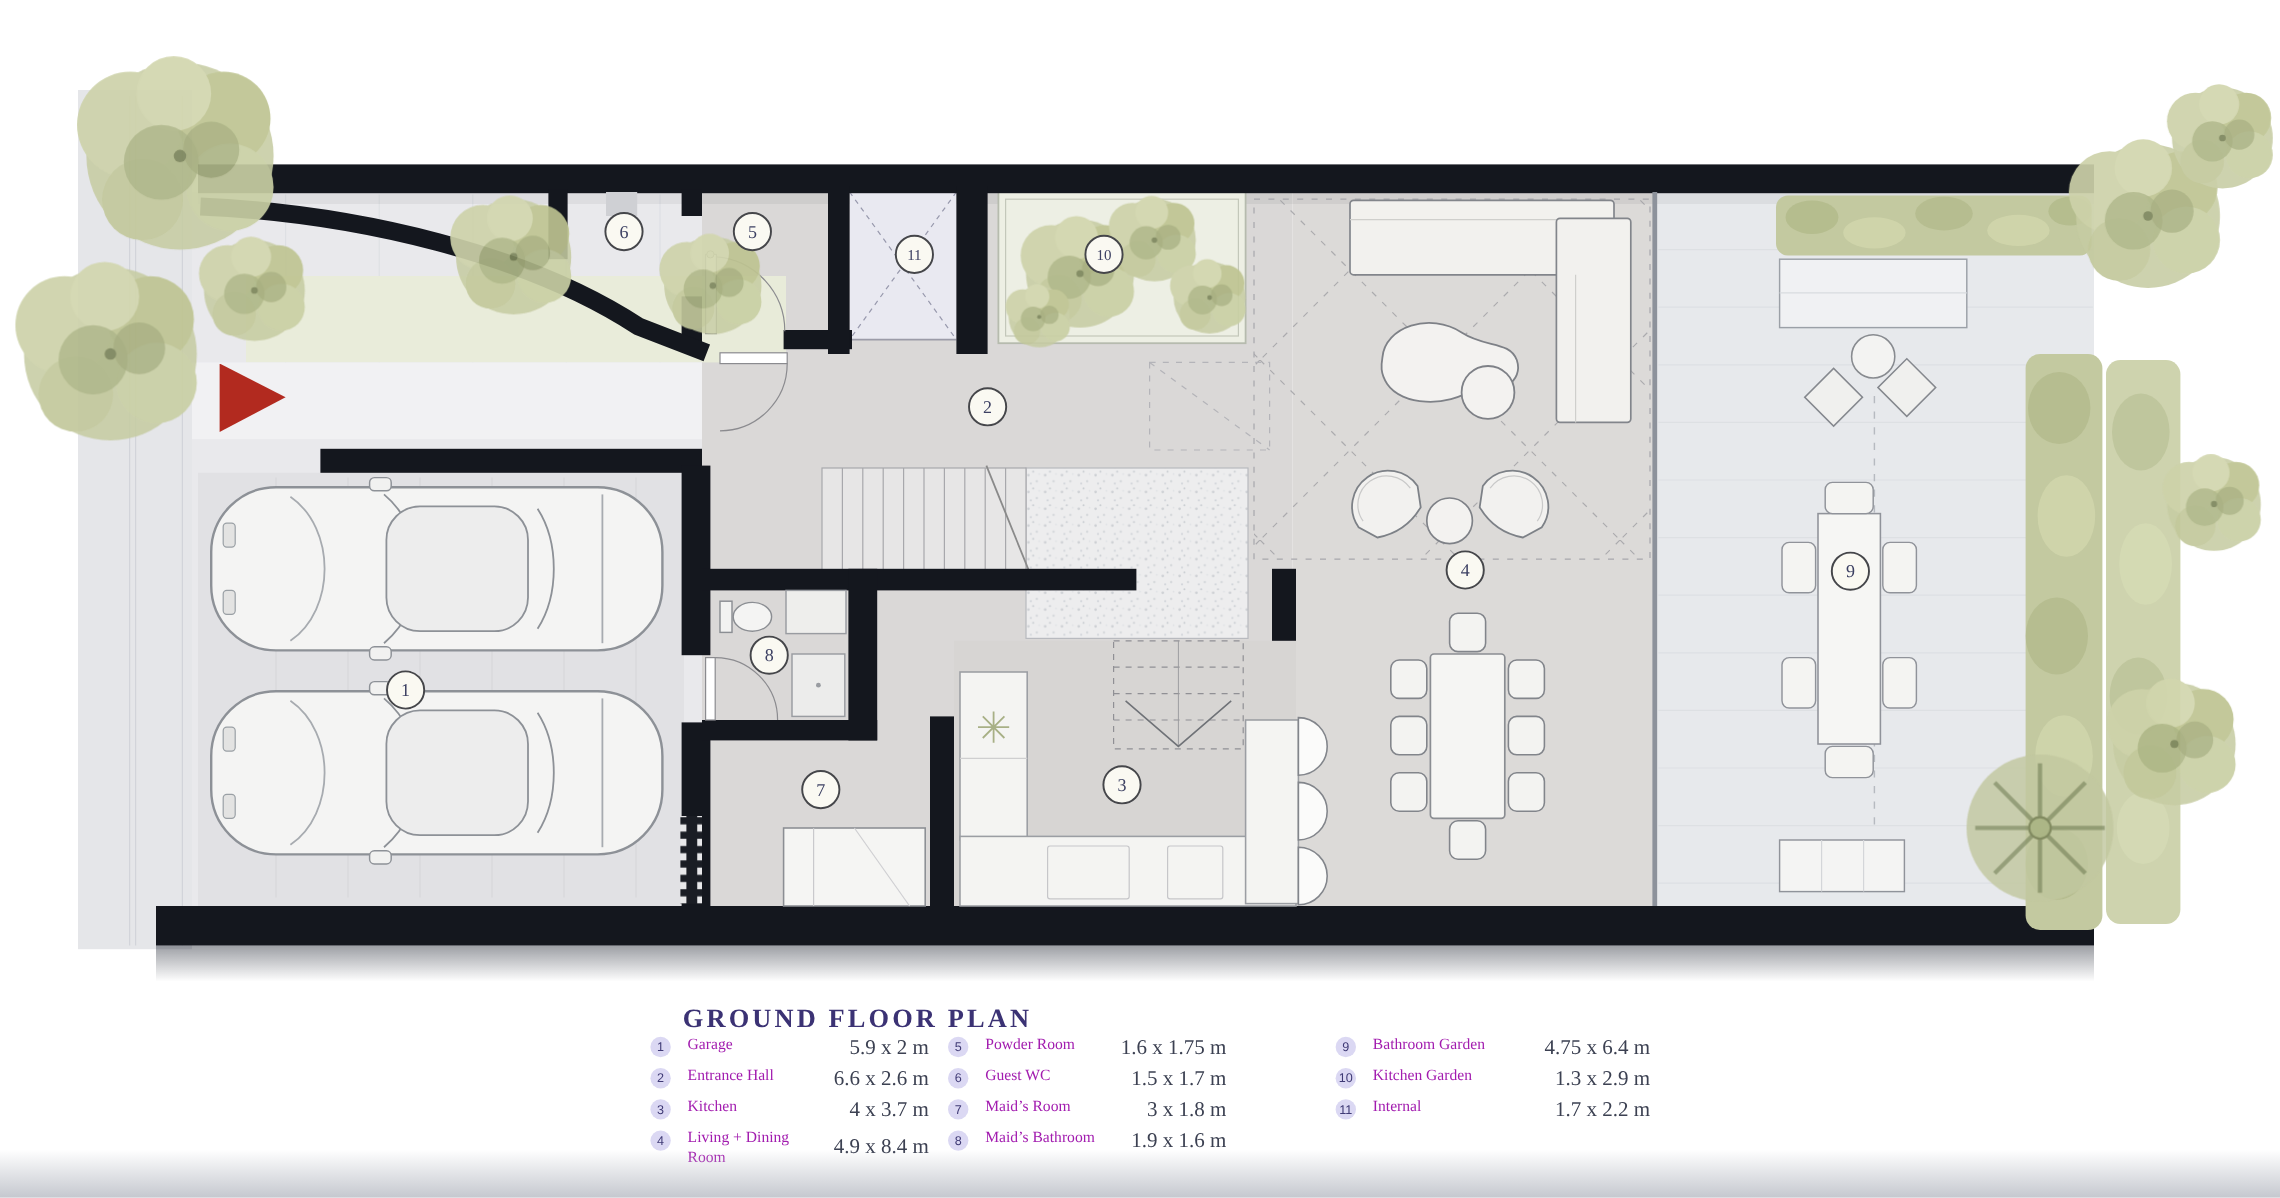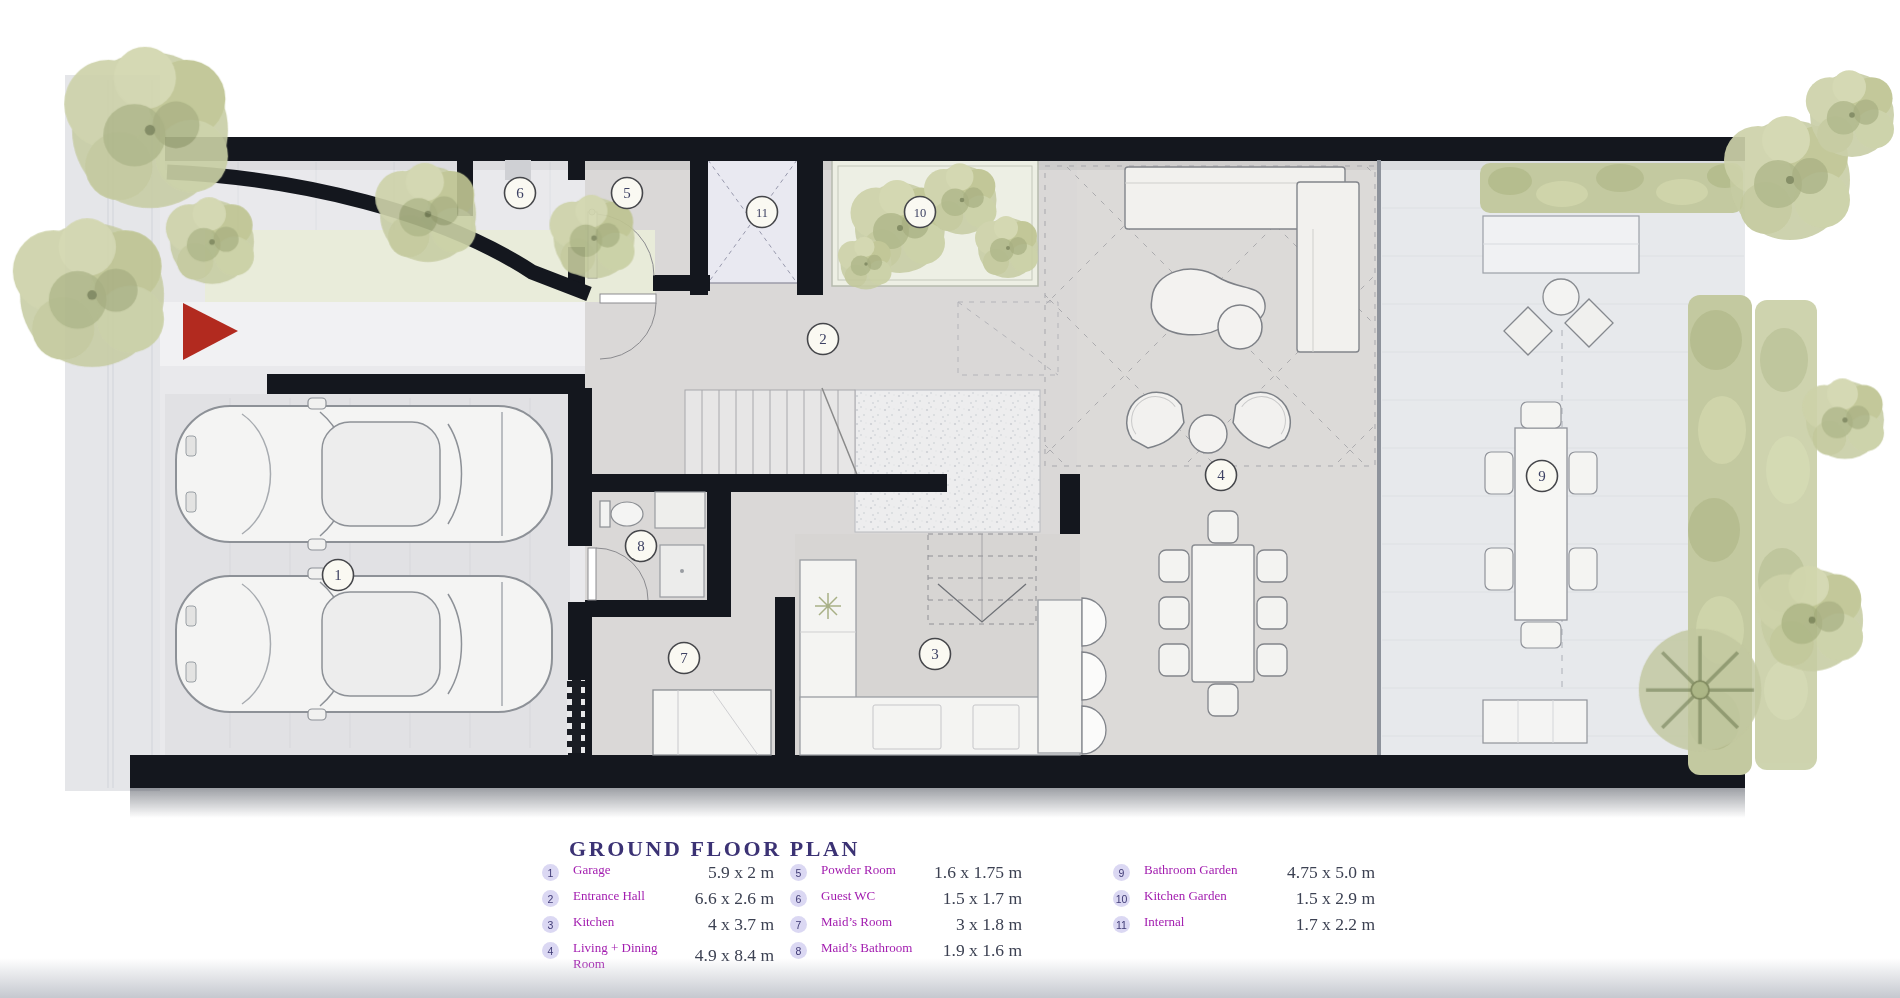--- a/index.html
+++ b/index.html
@@ -401,26 +401,26 @@
         <div class="legend-item">
           <span class="lbadge">8</span>
           <span class="room-name">Maid’s Bathroom</span>
           <span class="room-dims">1.9 x 1.6 m</span>
         </div>
       </div>
       <div class="legend-col" style="left: 1113px; width: 262px;">
         <div class="legend-item">
           <span class="lbadge">9</span>
           <span class="room-name">Bathroom Garden</span>
-          <span class="room-dims">4.75 x 5.0 m</span>
+          <span class="room-dims">4.75 x 6.4 m</span>
         </div>
         <div class="legend-item">
           <span class="lbadge">10</span>
           <span class="room-name">Kitchen Garden</span>
-          <span class="room-dims">1.5 x 2.9 m</span>
+          <span class="room-dims">1.3 x 2.9 m</span>
         </div>
         <div class="legend-item">
           <span class="lbadge">11</span>
           <span class="room-name">Internal</span>
           <span class="room-dims">1.7 x 2.2 m</span>
         </div>
       </div>
     </div>
 </div>
 

